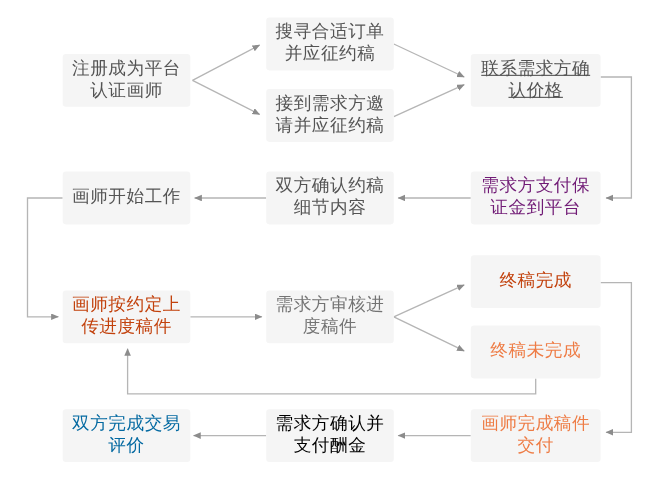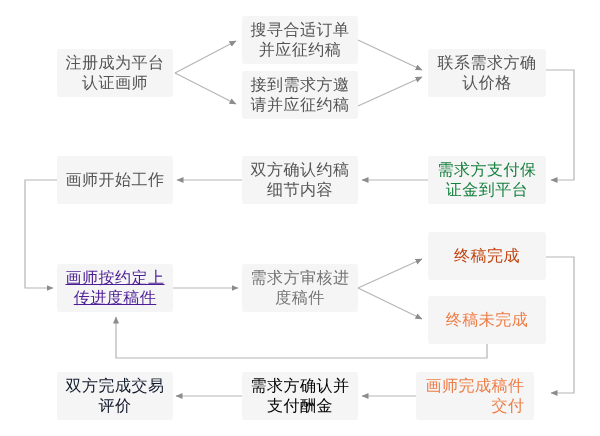--- a/index.html
+++ b/index.html
@@ -34,32 +34,32 @@
     font-size: 16px;
     line-height: 20px;
     letter-spacing: 0.5px;
     white-space: pre-line;
     color: var(--text-gray, #545454);
   }
   .node.wide { width: 118px; }
   
   .pos-register        { left: 57px;  top: 49px;  }
   .pos-search-order    { left: 242px; top: 16px;  }
-  .pos-receive-invite  { left: 242px; top: 71px;  }
+  .pos-receive-invite  { left: 242px; top: 81px;  }
   .pos-confirm-price   { left: 428px; top: 49px;  }
   .pos-pay-deposit     { left: 428px; top: 156px; }
   .pos-confirm-details { left: 242px; top: 156px; }
   .pos-start-work      { left: 57px;  top: 156px; }
   .pos-upload-progress { left: 57px;  top: 264px; }
   .pos-review-progress { left: 242px; top: 264px; }
   .pos-final-done      { left: 428px; top: 232px; }
   .pos-final-not-done  { left: 428px; top: 296px; }
   .pos-complete-review { left: 57px;  top: 372px; }
   .pos-confirm-pay     { left: 242px; top: 372px; }
-  .pos-deliver         { left: 416px; top: 372px; text-align: right; }
+  .pos-deliver         { left: 428px; top: 372px; }
 </style>
 </head>
 <body>
 
 <div class="canvas">
 
   <svg class="edges-layer" width="600" height="436" viewBox="0 0 600 436" xmlns="http://www.w3.org/2000/svg">
     <defs>
       <marker id="arrow" markerWidth="8" markerHeight="8" refX="6.5" refY="3" orient="auto" markerUnits="userSpaceOnUse">
         <path d="M0,0 L7,3 L0,6 Z" fill="#8c8c8c"></path>
@@ -81,33 +81,33 @@
     <path class="edge" d="M428,396 L362,396" marker-end="url(#arrow)"></path>
     <path class="edge" d="M242,396 L176,396" marker-end="url(#arrow)"></path>
   </svg>
 
   <div class="node pos-register" style="color: rgb(84, 84, 84);">注册成为平台
 认证画师</div>
   <div class="node pos-search-order" style="color: rgb(84, 84, 84);">搜寻合适订单
 并应征约稿</div>
   <div class="node pos-receive-invite" style="color: rgb(84, 84, 84);">接到需求方邀
 请并应征约稿</div>
-  <div class="node wide pos-confirm-price" style="color: rgb(84, 84, 84);">联系需求方确
+  <div class="node wide pos-confirm-price" style="color: rgb(84, 84, 84); text-decoration: underline;">联系需求方确
 认价格</div>
-  <div class="node wide pos-pay-deposit" style="color: #15803d;">需求方支付保
+  <div class="node wide pos-pay-deposit" style="color: #701a75;">需求方支付保
 证金到平台</div>
   <div class="node pos-confirm-details" style="color: rgb(84, 84, 84);">双方确认约稿
 细节内容</div>
   <div class="node pos-start-work" style="color: rgb(84, 84, 84);">画师开始工作</div>
-  <div class="node pos-upload-progress" style="color: #4c1d95; text-decoration: underline;">画师按约定上
+  <div class="node pos-upload-progress" style="color: #c2410c;">画师按约定上
 传进度稿件</div>
   <div class="node pos-review-progress" style="color: #737373;">需求方审核进
 度稿件</div>
   <div class="node wide pos-final-done" style="color: #c2410c;">终稿完成</div>
   <div class="node wide pos-final-not-done" style="color: rgb(238, 124, 69);">终稿未完成</div>
-  <div class="node pos-complete-review" style="color: #0f172a;">双方完成交易
+  <div class="node pos-complete-review" style="color: #0369a1;">双方完成交易
 评价</div>
   <div class="node pos-confirm-pay" style="color: #000000;">需求方确认并
 支付酬金</div>
   <div class="node wide pos-deliver" style="color: rgb(238, 124, 69);">画师完成稿件
 交付</div>
 
 </div>
 
 </body></html>

